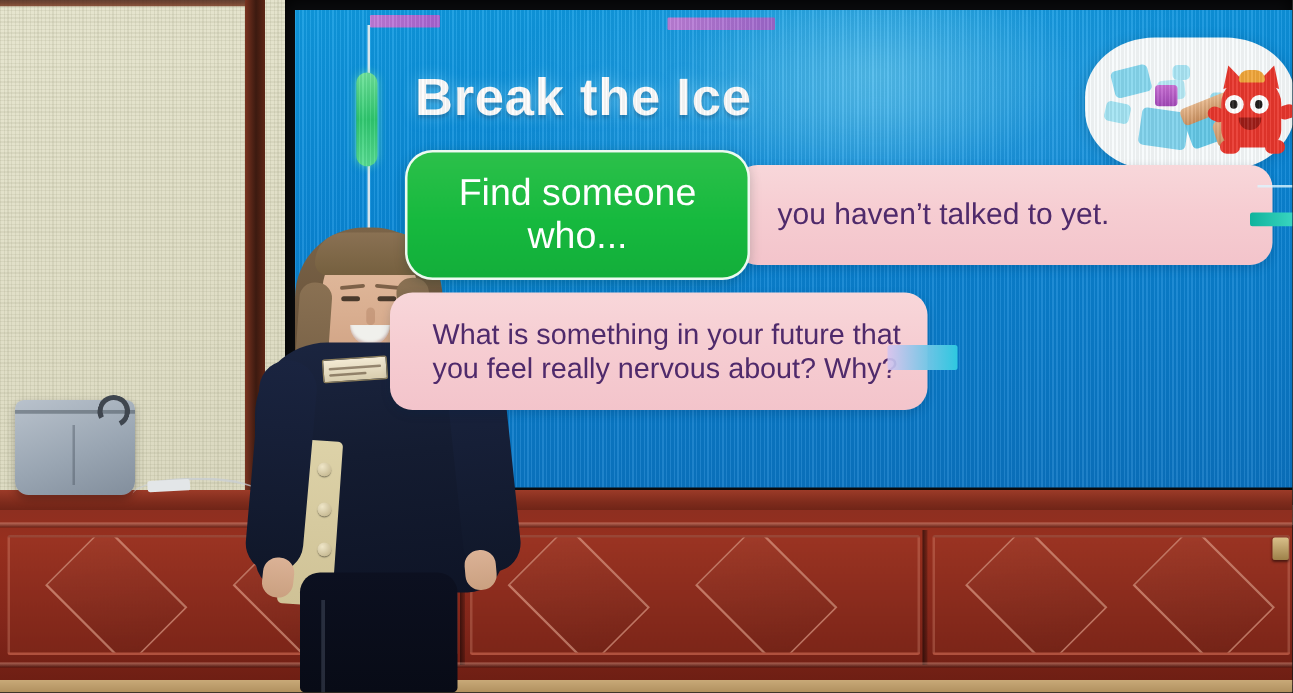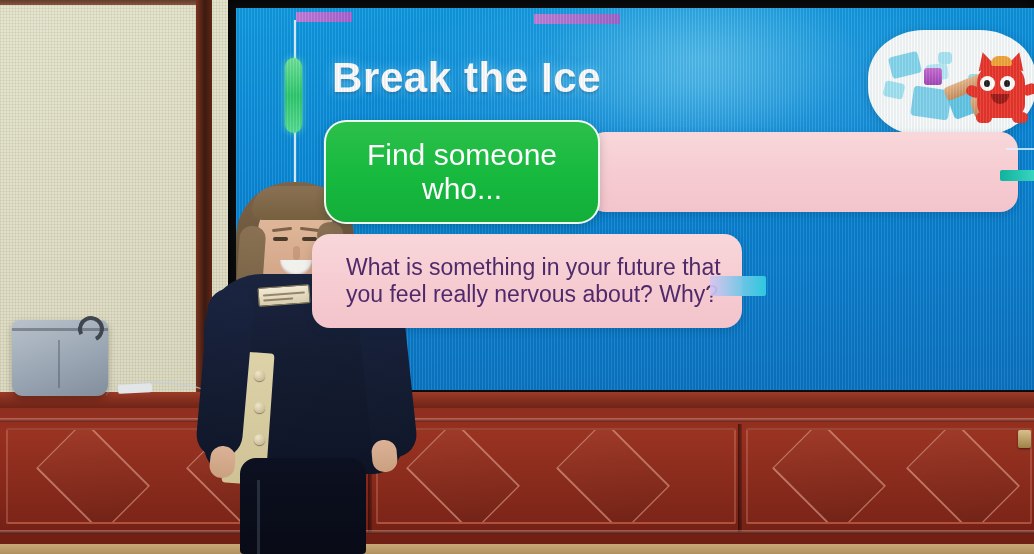--- a/index.html
+++ b/index.html
@@ -395,20 +395,21 @@
           </div>
         <div class="m-mouth"></div>
         <div class="m-foot l"></div>
         <div class="m-foot r"></div>
       </div>
     </div>
 
     <div class="row r1">
       <div class="green-box">Find someone who...</div>
       <div class="pink-box">
+        <span>you haven’t talked to yet.</span>
         <span class="nub t1"></span>
         <span class="hairline"></span>
       </div>
     </div>
 
     <div class="row r2">
       <div class="pink-box">
         <span>What is something in your future that you feel really nervous about? Why?</span>
         <span class="nub t2"></span>
       </div>

